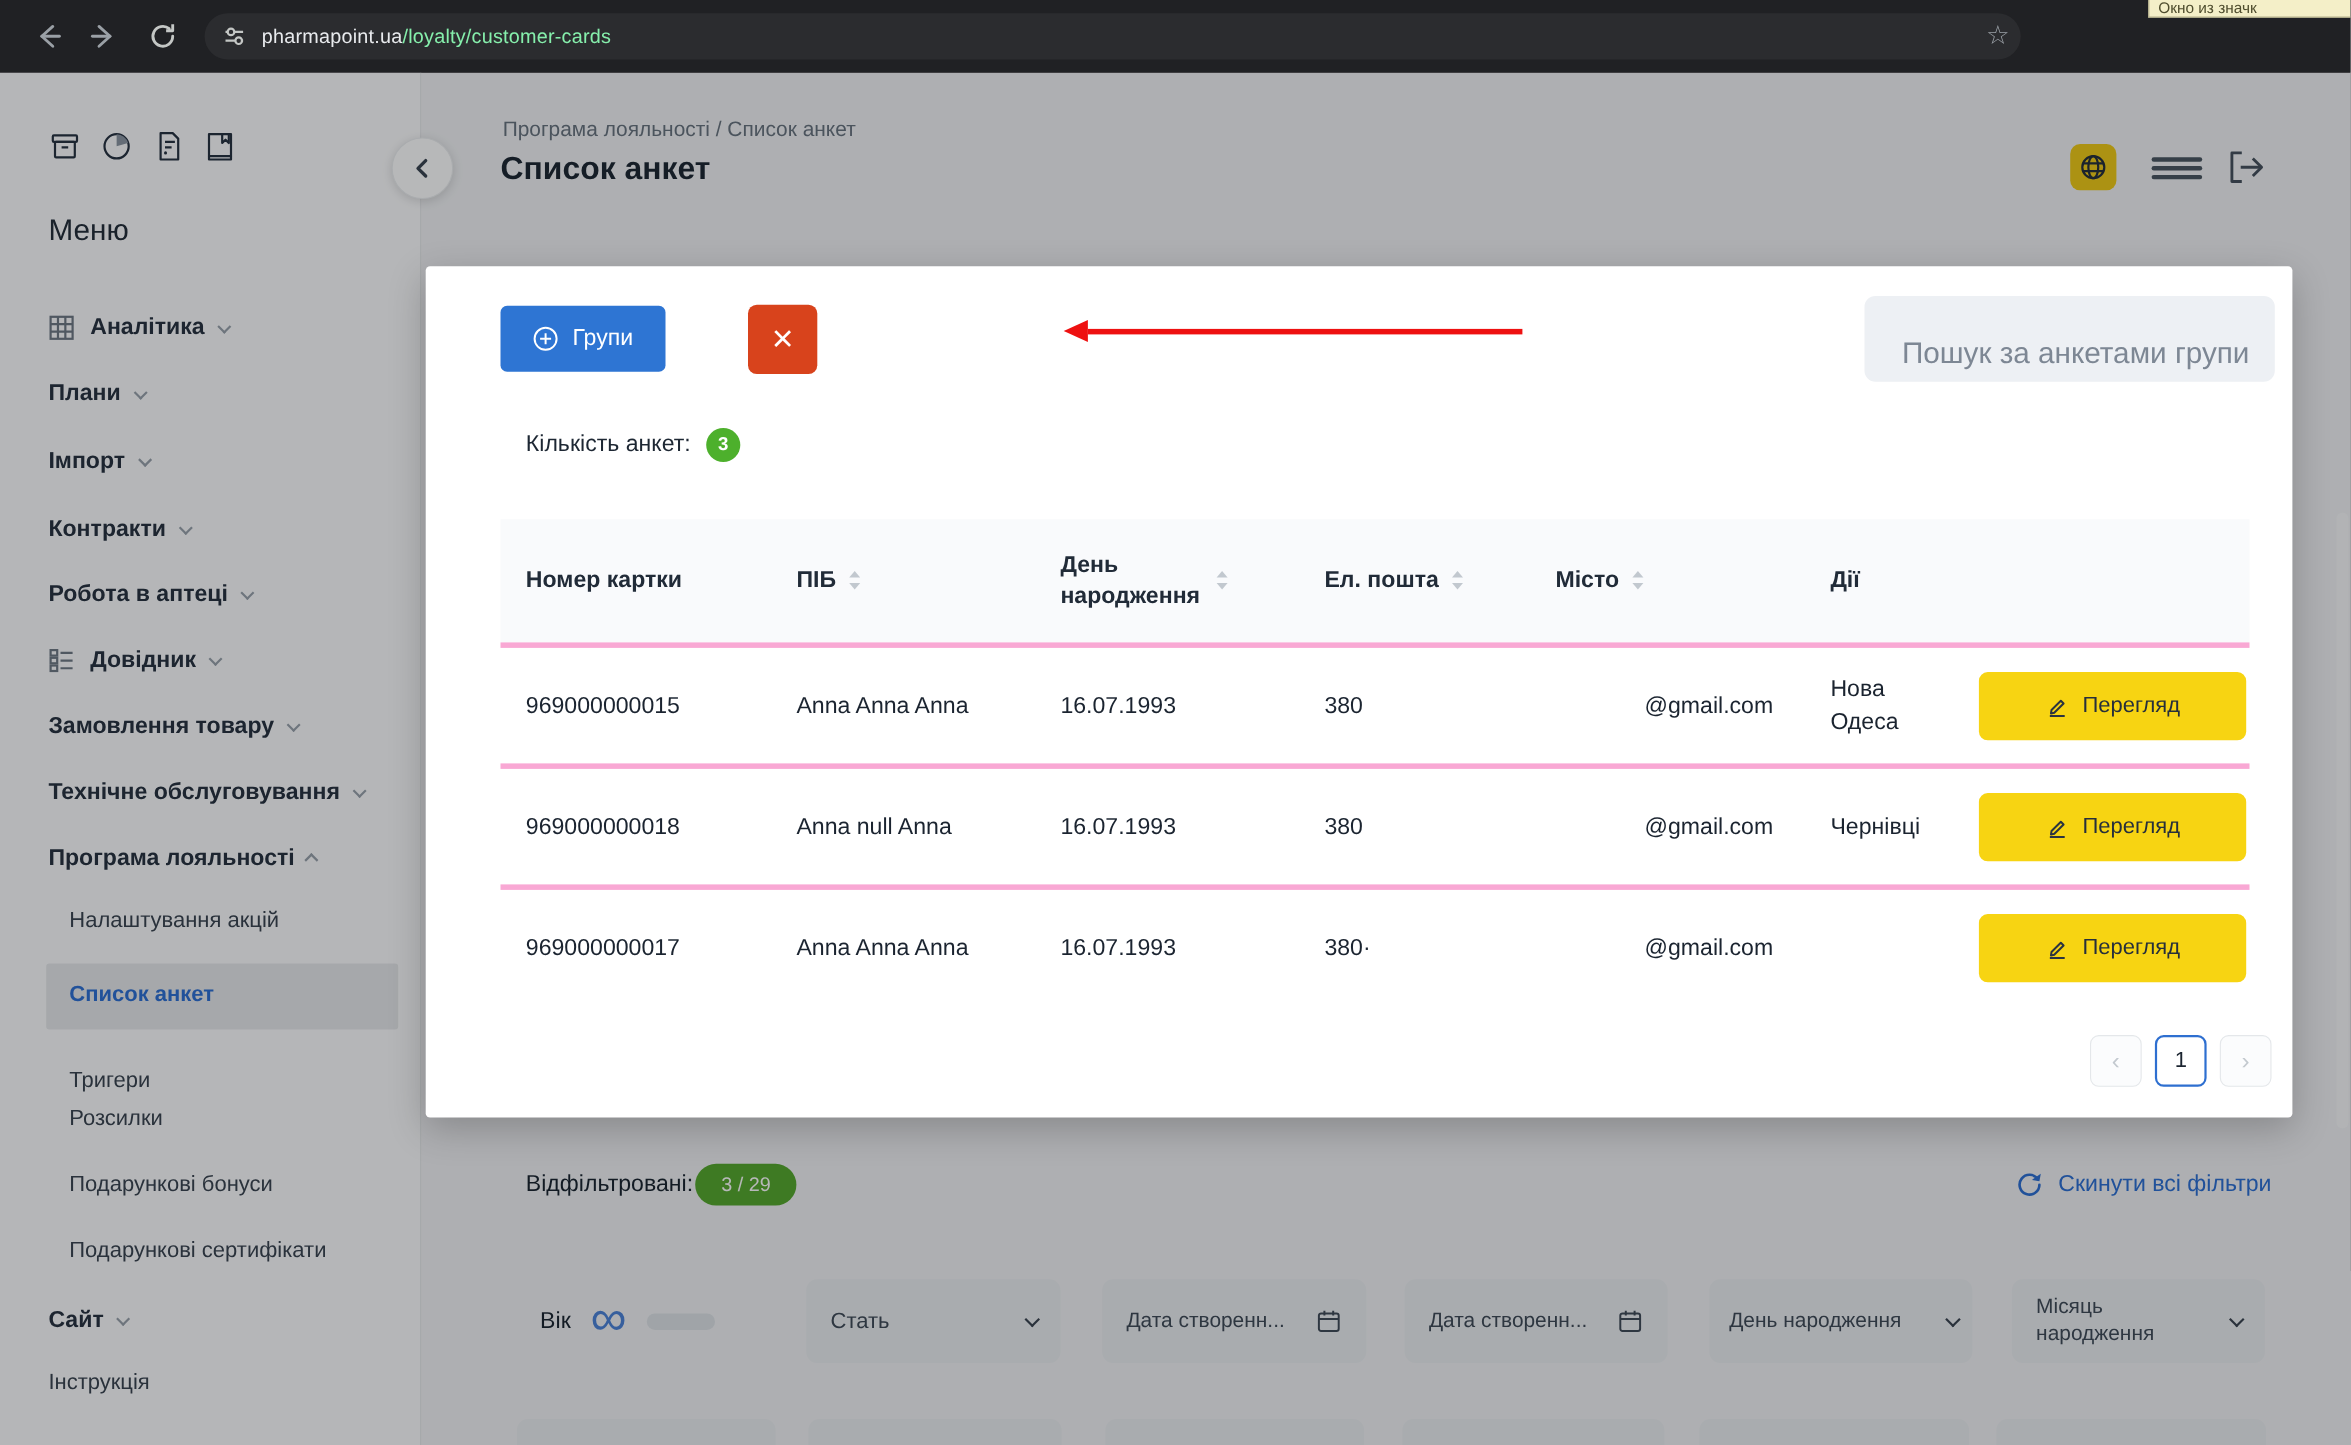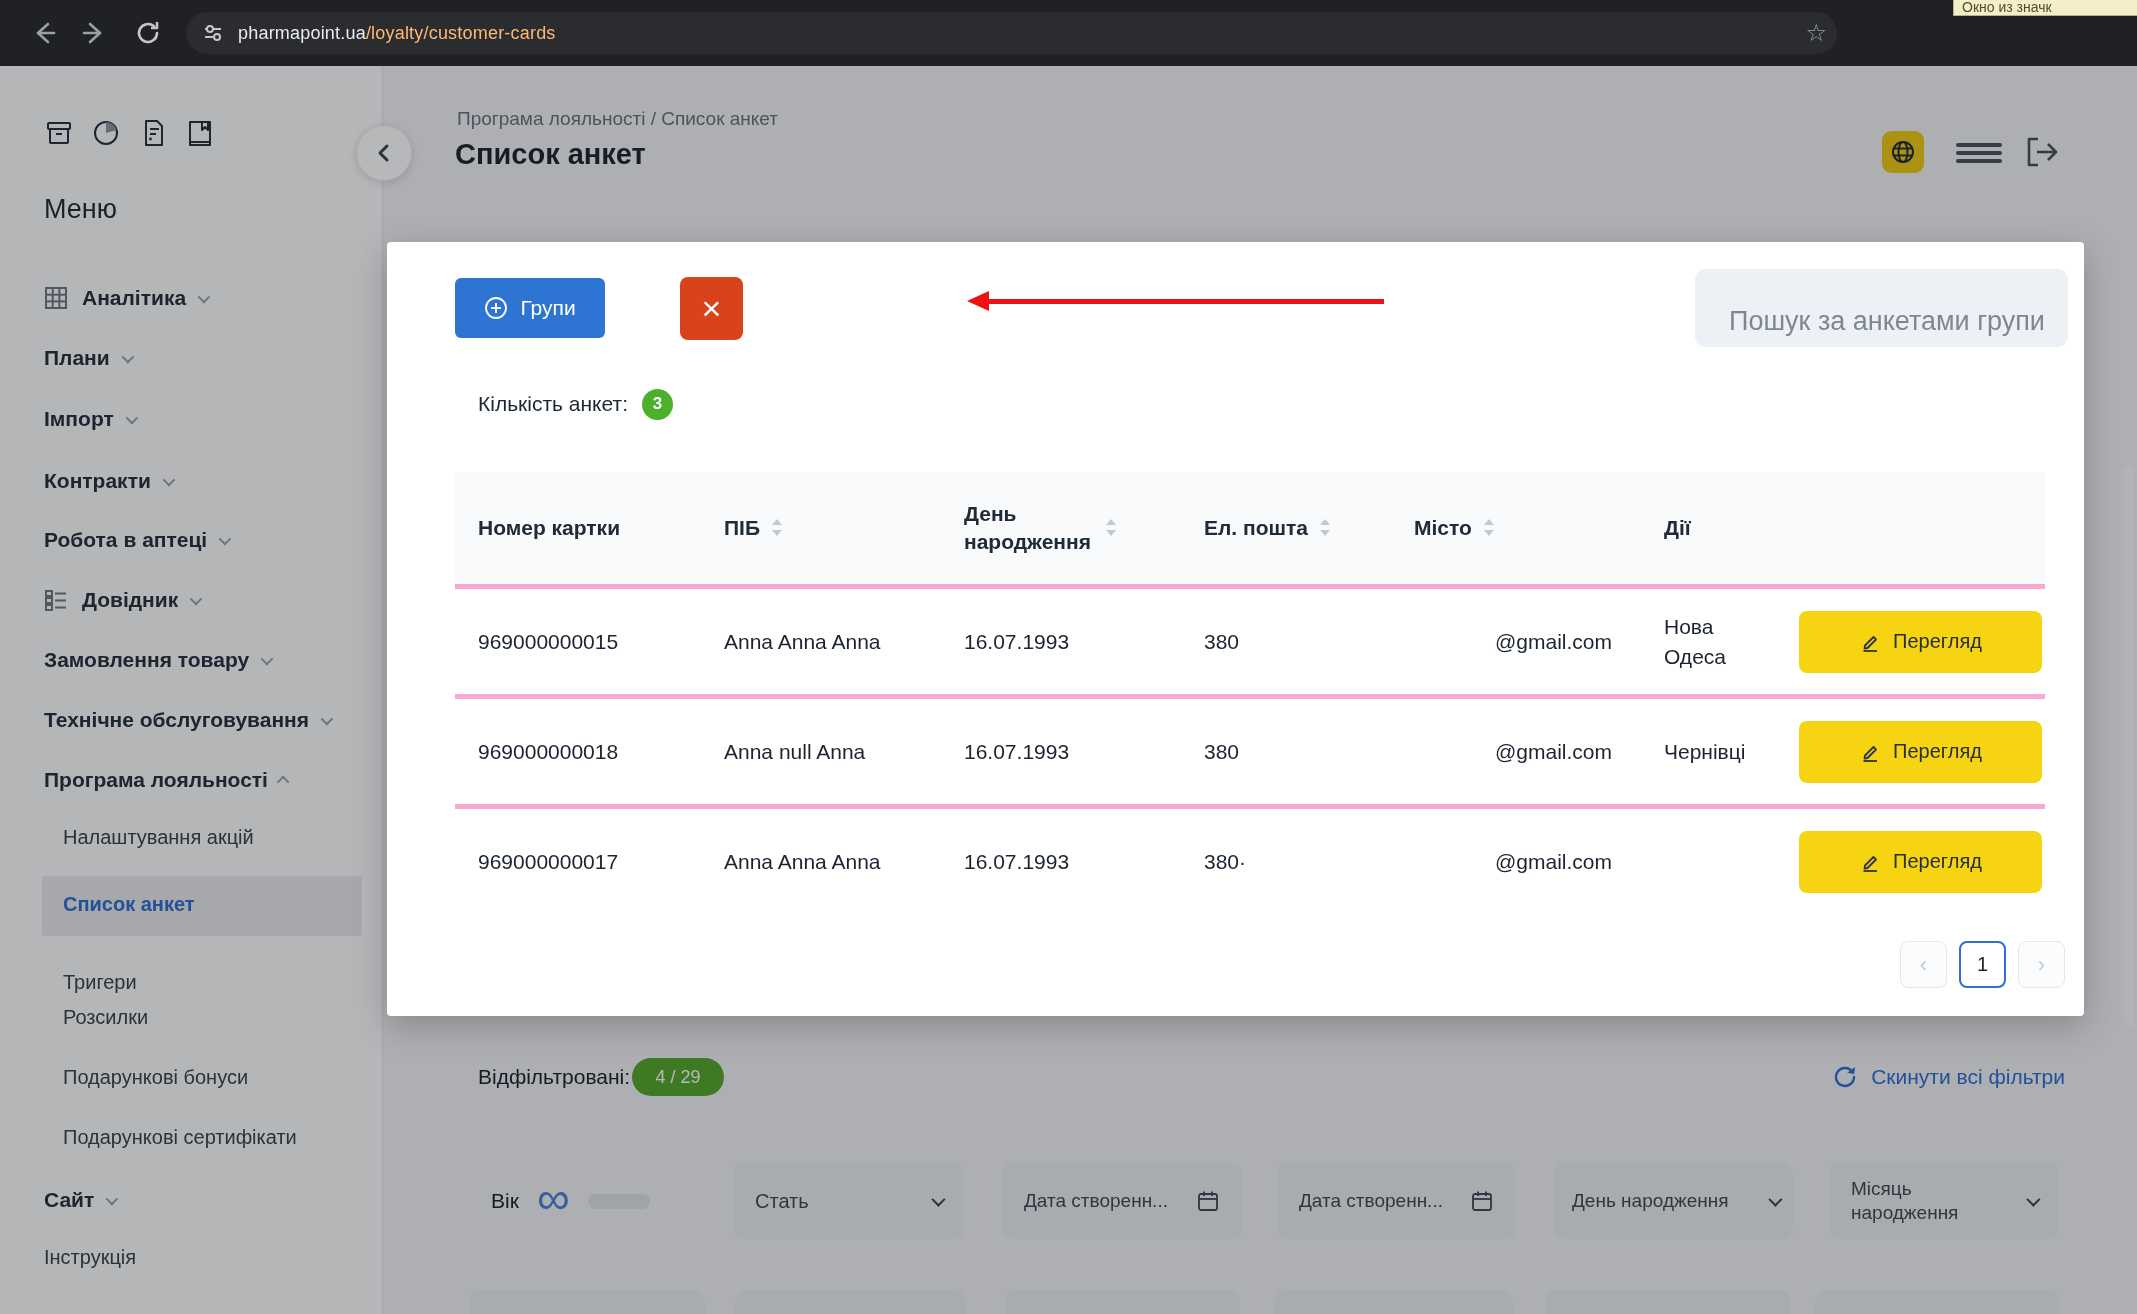--- a/index.html
+++ b/index.html
@@ -5,21 +5,21 @@
   * { margin:0; padding:0; box-sizing:border-box; }
   body { font-family:"Liberation Sans", sans-serif; }
   .screen { position:relative; width:2137px; height:1314px; overflow:hidden; background:#202124; }
 
   
   .chrome { position:absolute; top:0; left:0; width:2137px; height:66px; background:#202124; z-index:30; }
   .nav-ico { position:absolute; top:19px; width:28px; height:28px; }
   .omnibox { position:absolute; left:186px; top:12px; width:1651px; height:42px; background:#2b2c2f; border-radius:21px; display:flex; align-items:center; }
   .omnibox .site-info { margin-left:14px; }
   .url { margin-left:12px; font-size:18px; color:#e8eaed; letter-spacing:.2px; }
-  .url .path { color:#fdba74; }
+  .url .path { color:#86efac; }
   .star { position:absolute; right:10px; top:7px; font-size:24px; color:#9aa0a6; line-height:28px; }
   .chrome-right { position:absolute; right:0; top:0; height:66px; }
   .browser-tooltip { position:absolute; top:0; right:0; z-index:40; width:184px; height:16px; overflow:hidden;
     background:#f4efc8; border-left:1px solid #b4b08a; border-bottom:1px solid #b4b08a;
     font-size:14px; line-height:15px; color:#4f4d2e; padding-left:8px; white-space:nowrap; }
 
   
   .app { position:absolute; left:0; top:66px; width:2137px; height:1248px; background:#f2f3f5; overflow:hidden; }
   .overlay { position:absolute; inset:0; background:rgba(8,10,14,0.29); z-index:10; }
 
@@ -267,21 +267,21 @@
           <i></i>
         </div>
       <svg class="logout-btn" viewBox="0 0 42 42">
           <polyline points="16,8 7,8 7,34 16,34" fill="none" stroke="#46505c" stroke-width="2.6" stroke-linejoin="round"></polyline>
           <line x1="15" y1="21" x2="33" y2="21" stroke="#46505c" stroke-width="2.6"></line>
           <polyline points="26,13 34,21 26,29" fill="none" stroke="#46505c" stroke-width="2.6" stroke-linejoin="round"></polyline>
         </svg>
 
       <div class="filtered-row">
         <span class="filtered-label">Відфільтровані:</span>
-        <span class="filtered-pill">4 / 29</span>
+        <span class="filtered-pill">3 / 29</span>
       </div>
       <div class="reset-link">
         <svg width="28" height="28" viewBox="0 0 28 28">
             <path d="M21.5 9 a9 9 0 1 0 1.5 5" fill="none" stroke="#2d6fd3" stroke-width="2.4" stroke-linecap="round"></path>
             <polygon points="23.5,3.5 23.5,10.5 16.5,10.5" fill="#2d6fd3" transform="rotate(10 21 8)"></polygon>
           </svg>
         <span>Скинути всі фільтри</span>
       </div>
 
       <div class="age-row">

